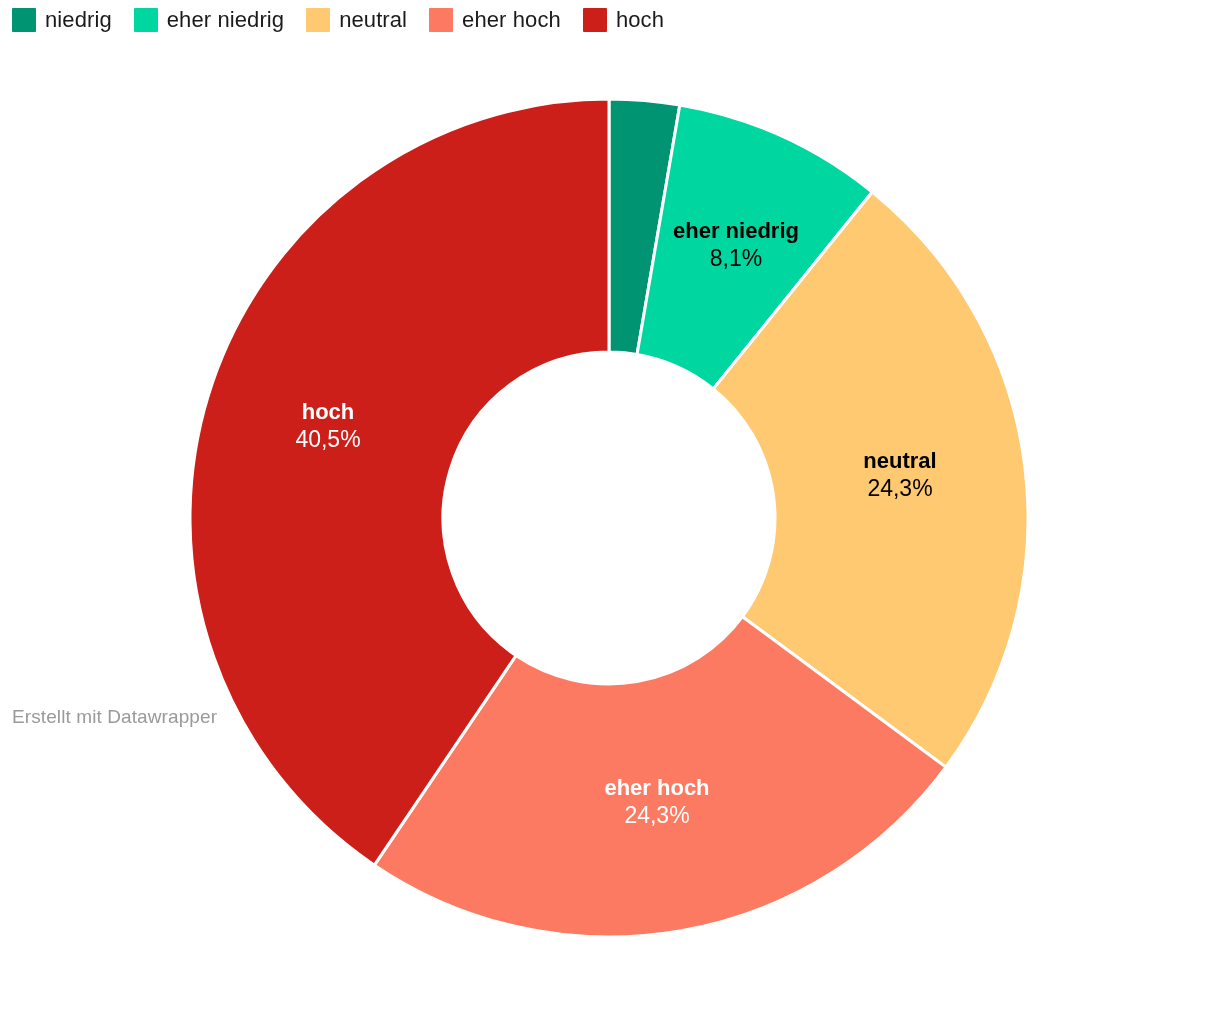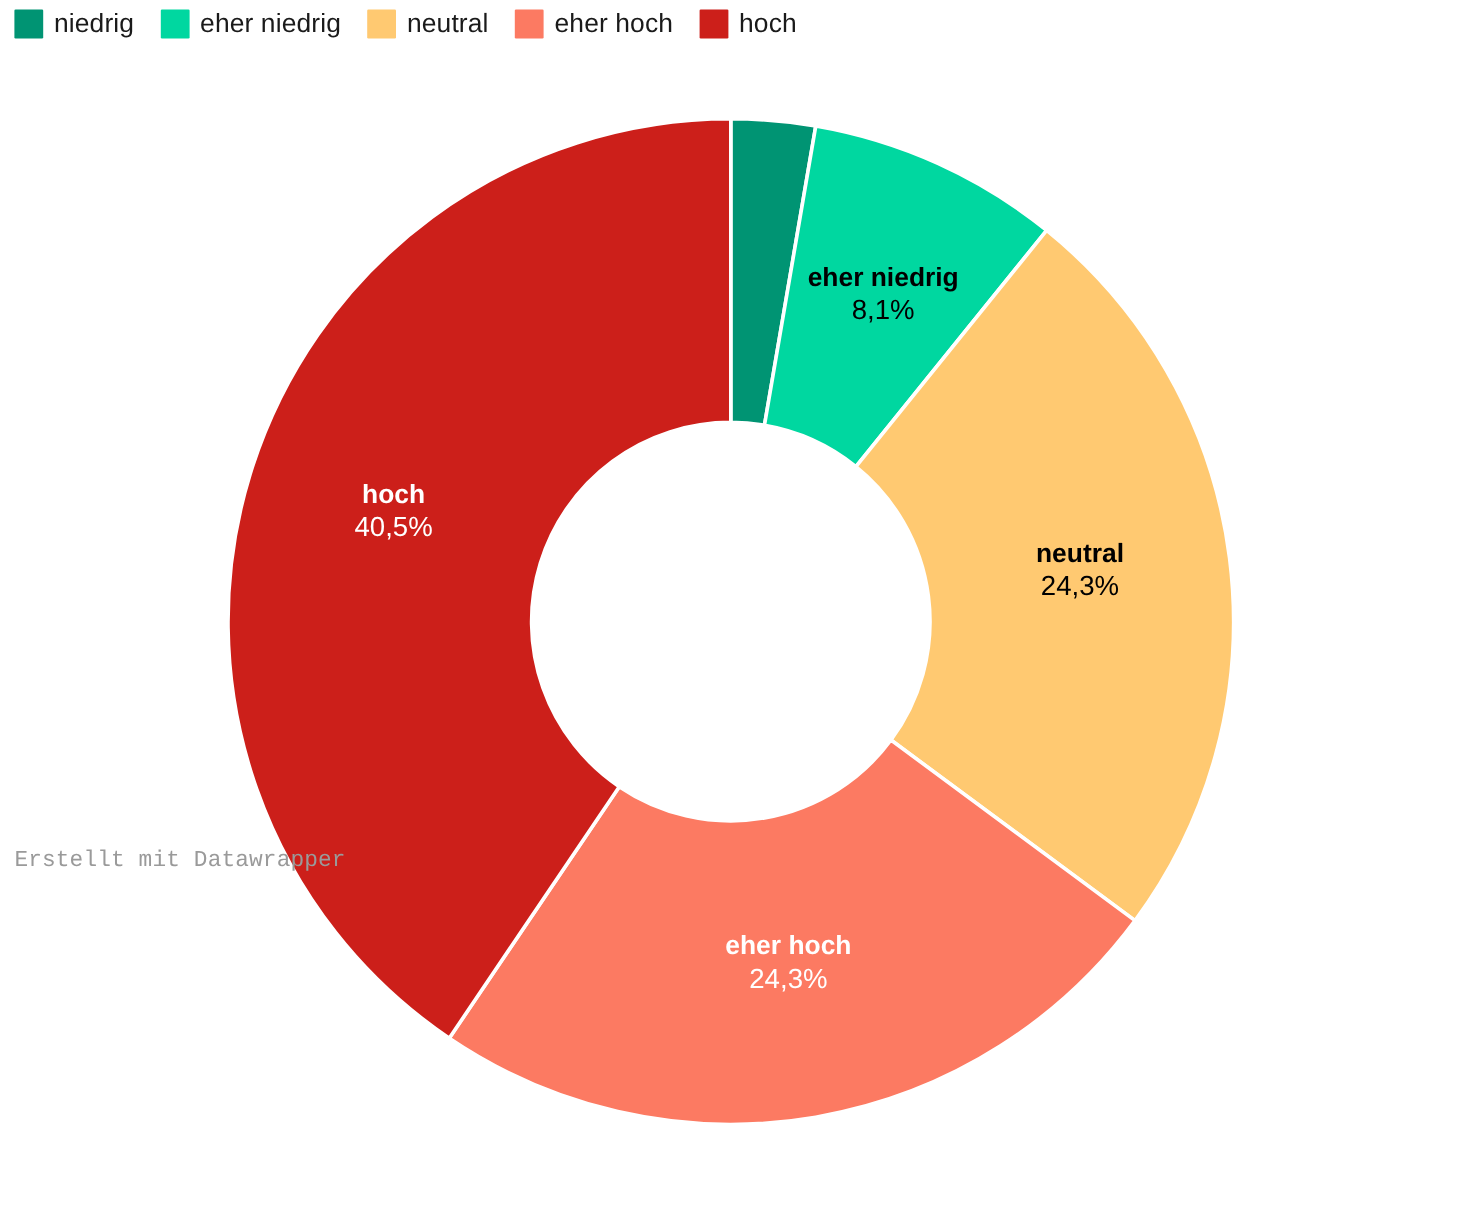--- a/index.html
+++ b/index.html
@@ -86,21 +86,20 @@
   }
 
   
   .footer {
     position: absolute;
     left: 12px;
     bottom: 18px;
     font-size: 19px;
     color: #9a9a9a;
     letter-spacing: 0.1px;
-    font-family: Liberation Mono, monospace;
   }
 </style>
 </head>
 <body>
 
 <div id="chart-root">
 
   <div class="legend">
     <div class="legend-item">
       <span class="legend-swatch" style="background: rgb(0, 148, 115);"></span>

